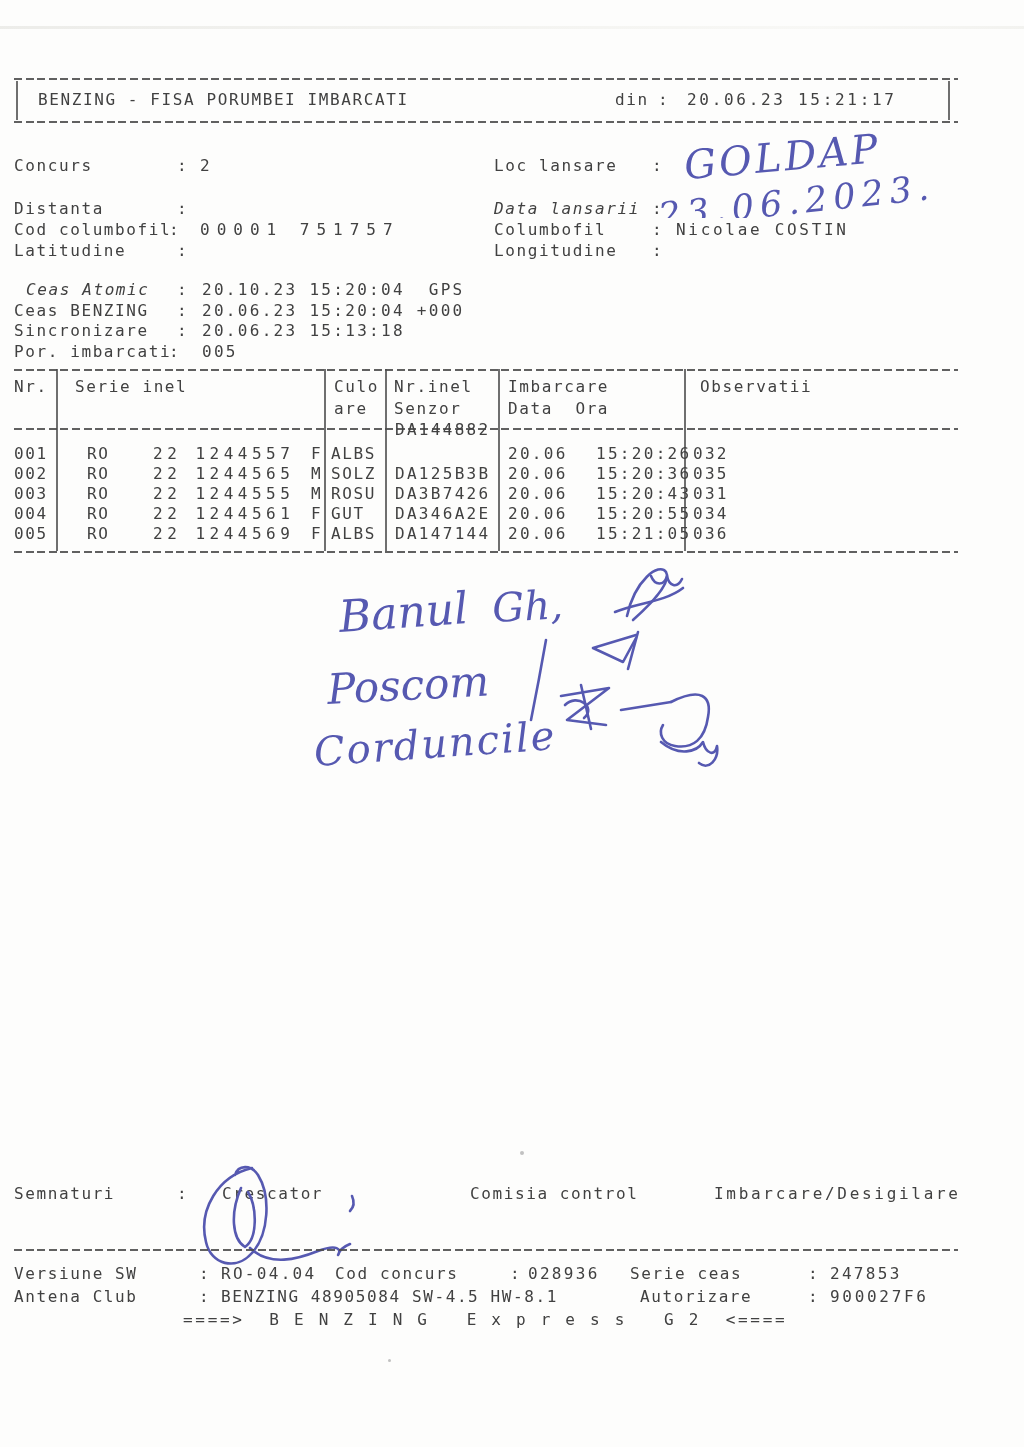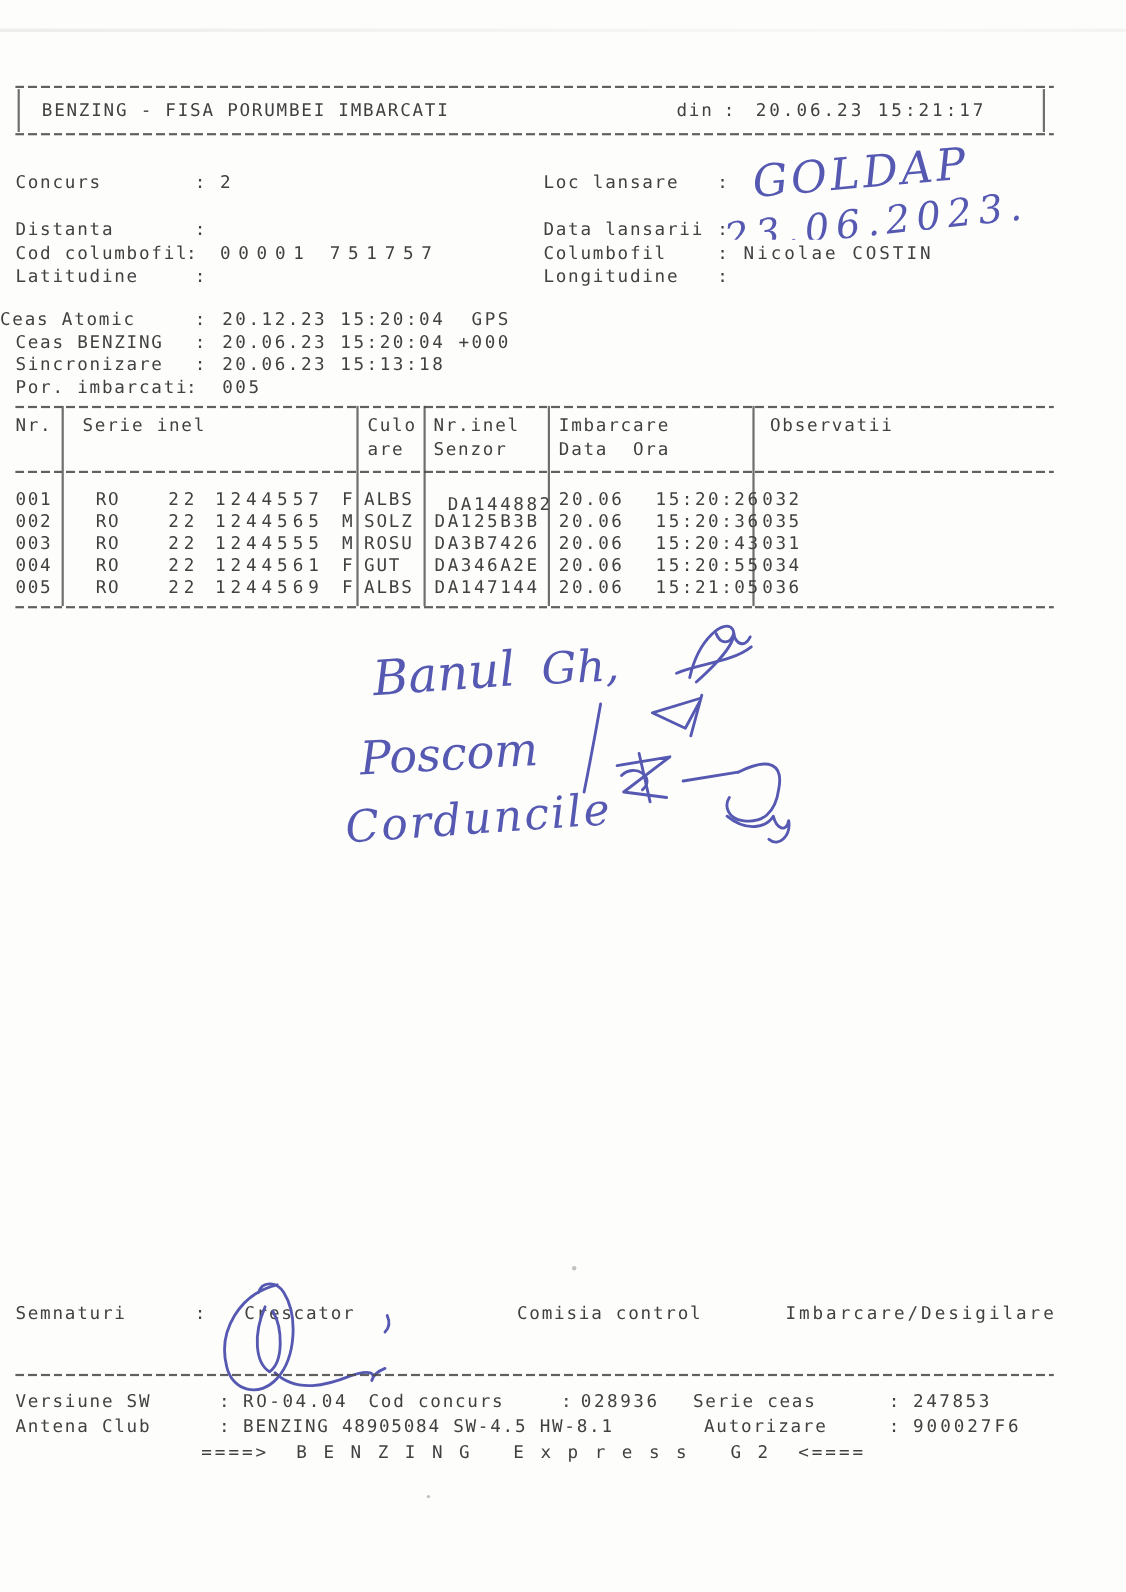--- a/index.html
+++ b/index.html
@@ -70,33 +70,33 @@
   <span class="t" style="left:14px;top:220px;">Cod columbofil</span>
   <span class="t" style="left:169px;top:220px;">:</span>
   <span class="t ls-d" style="left:200px;top:220px;">00001 751757</span>
 
   <span class="t" style="left:14px;top:241px;">Latitudine</span>
   <span class="t" style="left:177px;top:241px;">:</span>
 
   <span class="t" style="left:494px;top:156px;">Loc lansare</span>
   <span class="t" style="left:652px;top:156px;">:</span>
 
-  <span class="t" style="left:494px;top:199px;">Data lansarii</span>
+  <span class="t" style="left:494px;top:199px;font-style:italic;">Data lansarii</span>
   <span class="t" style="left:652px;top:199px;">:</span>
 
   <span class="t" style="left:494px;top:220px;">Columbofil</span>
   <span class="t" style="left:652px;top:220px;">:</span>
   <span class="t ls-b" style="left:676px;top:220px;">Nicolae COSTIN</span>
 
   <span class="t" style="left:494px;top:241px;">Longitudine</span>
   <span class="t" style="left:652px;top:241px;">:</span>
 
-  <span class="t" style="left:0;top:280px;">Ceas Atomic</span>
+  <span class="t" style="left:26px;top:280px;font-style:italic;">Ceas Atomic</span>
   <span class="t" style="left:177px;top:280px;">:</span>
-  <span class="t ls-a" style="left:202px;top:280px;">20.12.23 15:20:04  GPS</span>
+  <span class="t ls-a" style="left:202px;top:280px;">20.10.23 15:20:04  GPS</span>
 
   <span class="t" style="left:14px;top:301px;">Ceas BENZING</span>
   <span class="t" style="left:177px;top:301px;">:</span>
   <span class="t ls-a" style="left:202px;top:301px;">20.06.23 15:20:04 +000</span>
 
   <span class="t" style="left:14px;top:321px;text-align:right;">Sincronizare</span>
   <span class="t" style="left:177px;top:321px;">:</span>
   <span class="t ls-a" style="left:202px;top:321px;">20.06.23 15:13:18</span>
 
   <span class="t" style="left:14px;top:342px;">Por. imbarcati</span>
@@ -120,21 +120,21 @@
   <span class="t" style="left:394px;top:399px;">Senzor</span>
   <span class="t" style="left:508px;top:377px;">Imbarcare</span>
   <span class="t" style="left:508px;top:399px;">Data  Ora</span>
   <span class="t" style="left:700px;top:377px;">Observatii</span>
 
   <span class="t" style="left:14px;top:444px;">001</span>
   <span class="t" style="left:87px;top:444px;">RO</span>
   <span class="t ls-c" style="left:153px;top:444px;">22 1244557</span>
   <span class="t" style="left:311px;top:444px;">F</span>
   <span class="t" style="left:331px;top:444px;">ALBS</span>
-  <span class="t ls-a" style="left:395px;top:449px;margin-left:12px;">DA144882</span>
+  <span class="t ls-a" style="left:395px;top:420px;">DA144882</span>
   <span class="t ls-a" style="left:508px;top:444px;">20.06</span>
   <span class="t ls-a" style="left:596px;top:444px;">15:20:26</span>
   <span class="t ls-a" style="left:693px;top:444px;">032</span>
 
   <span class="t" style="left:14px;top:464px;">002</span>
   <span class="t" style="left:87px;top:464px;">RO</span>
   <span class="t ls-c" style="left:153px;top:464px;">22 1244565</span>
   <span class="t" style="left:311px;top:464px;">M</span>
   <span class="t" style="left:331px;top:464px;">SOLZ</span>
   <span class="t ls-a" style="left:395px;top:464px;">DA125B3B</span>

